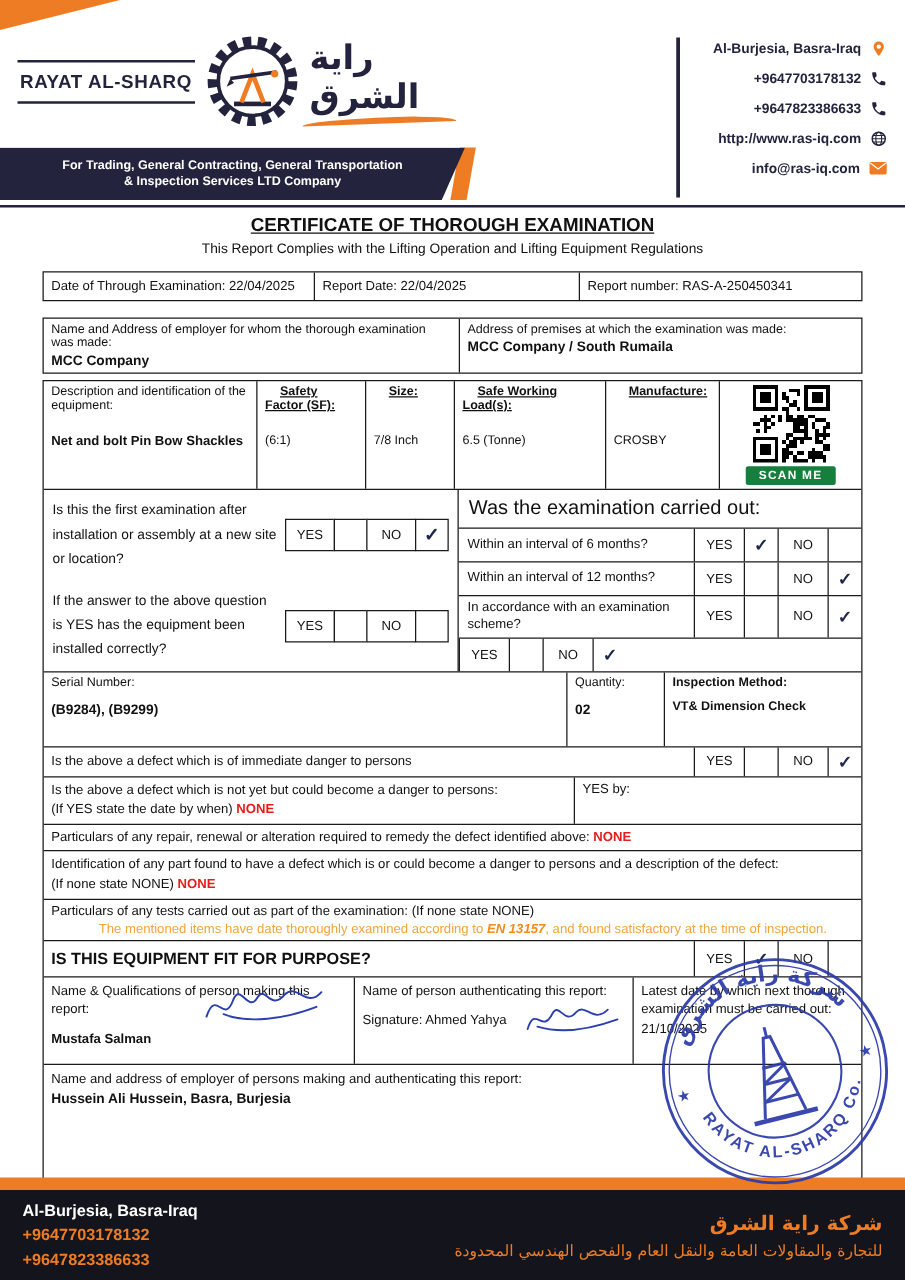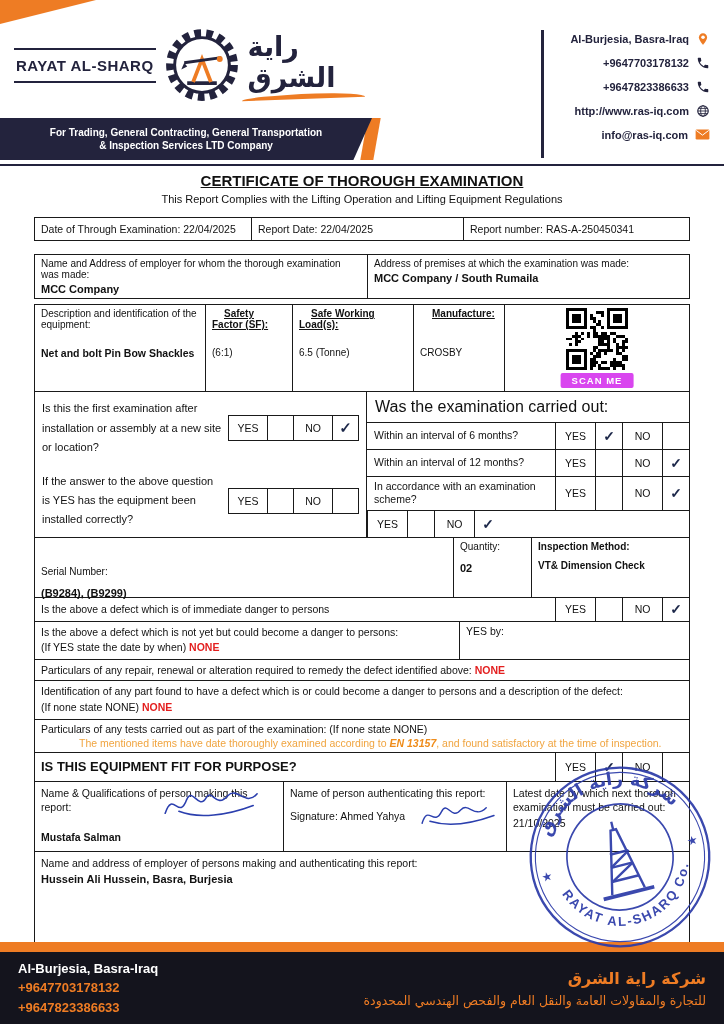--- a/index.html
+++ b/index.html
@@ -58,21 +58,21 @@
   .sec:first-child { border-top:none; }
 
   
   .secC { display:flex; height:86px; }
   .secC .c { position:relative; font-size:10px; }
   .cc1 { width:170px; } .cc2 { width:87px; } .cc3 { width:71px; } .cc4 { width:121px; } .cc5 { width:91px; } .cc6 { flex:1; }
   .ul { font-weight:bold; text-decoration:underline;margin-left:12px; }
   .cval { position:absolute; left:6px; top:42px; }
   .cval.b { font-weight:bold; font-size:10.5px; }
   .qrwrap { position:absolute; top:3px; left:50%; transform:translateX(-50%); width:62px; height:62px; background:#fff; }
-  .scanme { position:absolute; bottom:3px; left:50%; transform:translateX(-50%); background:#d946ef; color:#fff;
+  .scanme { position:absolute; bottom:3px; left:50%; transform:translateX(-50%); background:#15803d; color:#fff;
     font-size:9.5px; font-weight:bold; padding:2px 11px; border-radius:2px; letter-spacing:1px; white-space:nowrap; }
 
   
   .secD { display:flex; height:146px; }
   .d-left { width:332px; border-right:1px solid #1a1a1a; display:flex; flex-direction:column; }
   .d-q { flex:1; display:flex; align-items:center; padding:2px 7px; gap:5px; }
   .d-qtext { flex:1; font-size:11px; line-height:1.75; }
   .cbgrid { display:flex; flex:0 0 auto; }
   .cb { height:26px; display:flex; align-items:center; justify-content:center;
     border:1px solid #1a1a1a; margin-left:-1px; background:#fff; font-size:10.5px; }
@@ -80,21 +80,21 @@
   .cb.mk { width:27px; font-size:15px; font-weight:bold; color:#1c2749; }
   .d-right { flex:1; display:flex; flex-direction:column; }
   .d-rhead { padding:6px 8px; font-size:16px; }
   .d-rrow { flex:1; display:flex; border-top:1px solid #1a1a1a; }
   .d-rq { flex:1; font-size:10.5px; padding:3px 7px; display:flex; align-items:center; line-height:1.3; }
   .rc { width:40px; border-left:1px solid #1a1a1a; display:flex; align-items:center; justify-content:center; font-size:10.5px; }
   .rc.mk { width:27px; font-size:14px; font-weight:bold; color:#1c2749; }
 
   
   .secE { display:flex; height:60px; }
-  .e1 { flex:1;margin-top:25px; } .e2 { width:78px; } .e3 { width:158px; }
+  .e1 { flex:1; } .e2 { width:78px; } .e3 { width:158px; }
   .e-val { font-weight:bold; font-size:11px; margin-top:10px; }
   .e3 .fld-label { font-weight:bold; }
   .e3 .e-val { font-size:10px; margin-top:8px; }
 
   
   .tailrow { display:flex; align-items:stretch; }
   .t-text { flex:1; padding:4px 6px; display:flex; align-items:center; font-size:10.5px; line-height:1.4; }
   .t-lbl { width:40px; border-left:1px solid #1a1a1a; display:flex; align-items:center; justify-content:center; font-size:10.5px; }
   .t-mk { width:27px; border-left:1px solid #1a1a1a; display:flex; align-items:center; justify-content:center;
     font-size:14px; font-weight:bold; color:#1c2749; }
@@ -113,21 +113,21 @@
 
   .secK { min-height:29px; }
   .secK .t-text { font-weight:bold; font-size:13px; }
 
   .secL { display:flex; height:70px; }
   .l1 { flex:1.18; position:relative; } .l2 { flex:1.05; position:relative; } .l3 { flex:0.85; }
   .secL .c { padding:4px 6px; font-size:10.5px; line-height:1.35; }
   .sig { position:absolute; pointer-events:none; }
   .sig1 { right:6px; top:0px; width:118px; height:44px; }
   .sig2 { right:2px; top:16px; width:88px; height:34px; }
-  .name-b { font-weight:bold; margin-top:16px; }
+  .name-b { font-weight:bold; margin-top:10px; }
   .sig-line { margin-top:9px; }
   .l3-date { margin-top:2px; }
 
   .secM { height:110px; padding:5px 6px; }
   .m-val { font-weight:bold; font-size:11px; margin-top:4px; }
 
   
   .stamp { position:absolute; left:527px; top:764px; width:186px; height:186px;
     transform:rotate(-14deg); opacity:.92; z-index:5; }
 
@@ -254,20 +254,24 @@
     <div class="bigbox">
 
       <div class="sec secC">
         <div class="c cc1">
           <span>Description and identification of the equipment:</span>
           <div class="cval b">Net and bolt Pin Bow Shackles</div>
         </div>
         <div class="c cc2">
           <span class="ul">Safety Factor (SF):</span>
           <div class="cval">(6:1)</div>
+        </div>
+        <div class="c cc3">
+          <span class="ul">Size:</span>
+          <div class="cval">7/8 Inch</div>
         </div>
         <div class="c cc4">
           <span class="ul">Safe Working Load(s):</span>
           <div class="cval">6.5 (Tonne)</div>
         </div>
         <div class="c cc5">
           <span class="ul">Manufacture:</span>
           <div class="cval">CROSBY</div>
         </div>
         <div class="c cc6">

